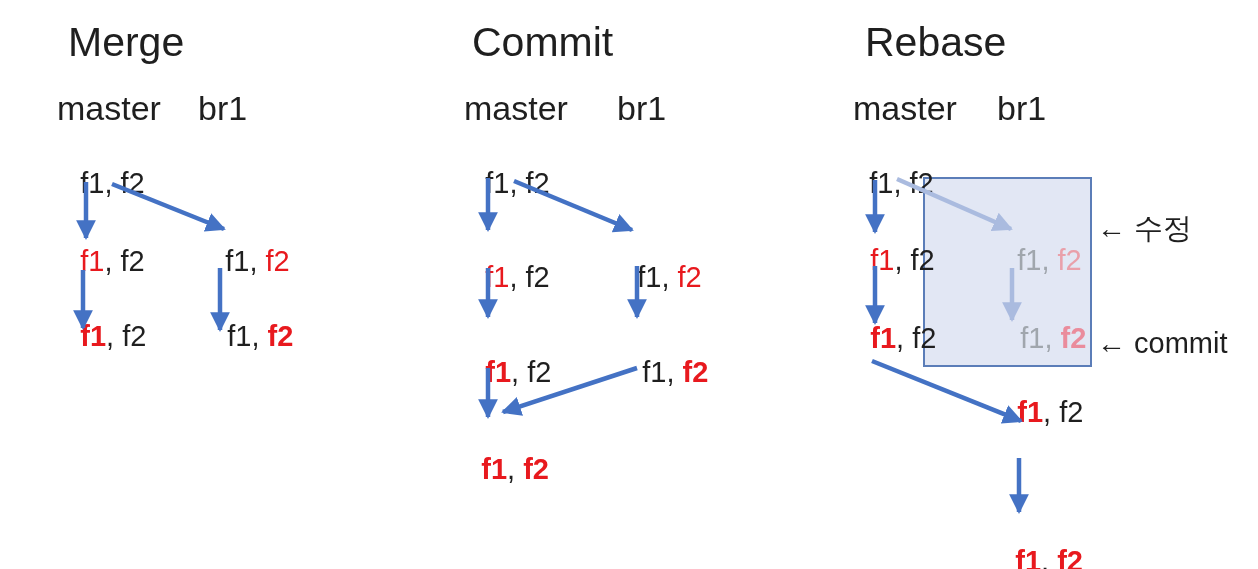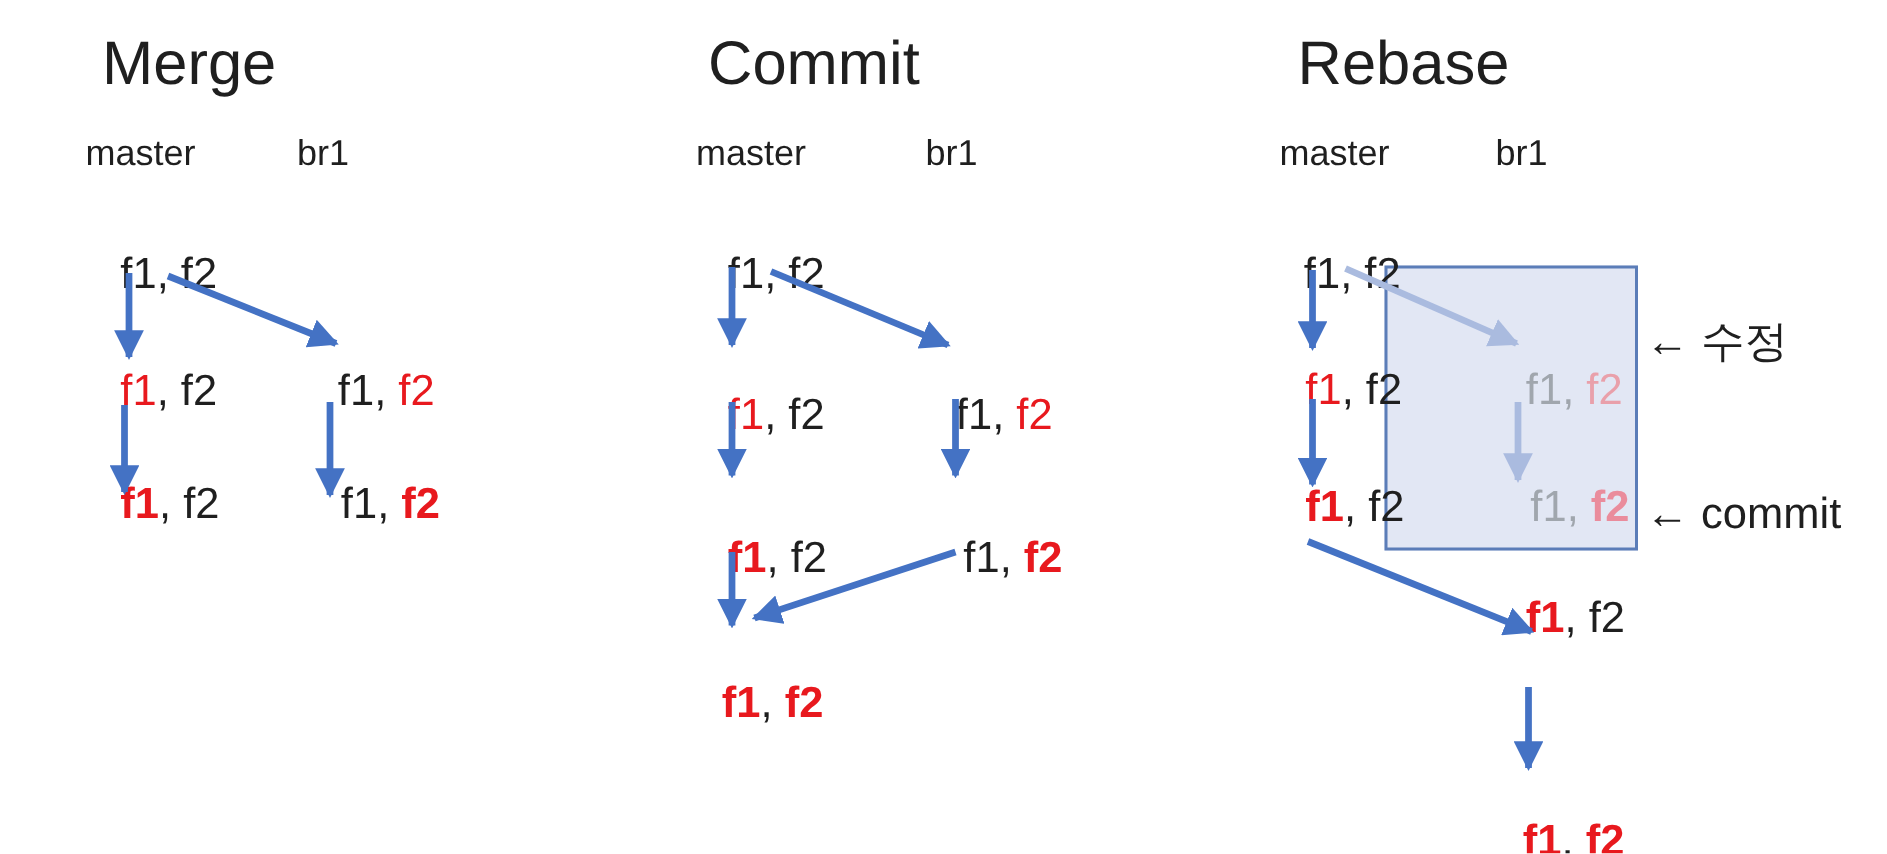--- a/index.html
+++ b/index.html
@@ -12,21 +12,21 @@
     --faded_pink_bold:#ea8c9c;
     --box_fill:#e2e7f4;
     --box_border:#5b7db8;
   }
   html,body{margin:0;padding:0;background:#ffffff;}
   .stage{
     position:relative;width:1258px;height:569px;background:#ffffff;overflow:hidden;
     font-family:"Liberation Sans","DejaVu Sans",sans-serif;color:var(--ink);
   }
   .title{position:absolute;font-size:41px;line-height:1.1;color:var(--ink);white-space:pre;}
-  .branch{position:absolute;font-size:24px;line-height:1.1;color:var(--ink);white-space:pre;}
+  .branch{position:absolute;font-size:34px;line-height:1.1;color:var(--ink);white-space:pre;}
   .frow{position:absolute;font-size:29px;line-height:1.1;white-space:pre;}
   .annot{position:absolute;font-size:29px;line-height:1.1;color:var(--ink);white-space:pre;}
   .seg{white-space:pre;}
   .seg[data-style="black"]{color:var(--ink);}
   .seg[data-style="red"]{color:var(--red);}
   .seg[data-style="red-bold"]{color:var(--red);font-weight:700;}
   .seg[data-style="gray"]{color:var(--faded_gray);}
   .seg[data-style="pink"]{color:var(--faded_pink);}
   .seg[data-style="pink-bold"]{color:var(--faded_pink_bold);font-weight:700;}
   .replay-box{

